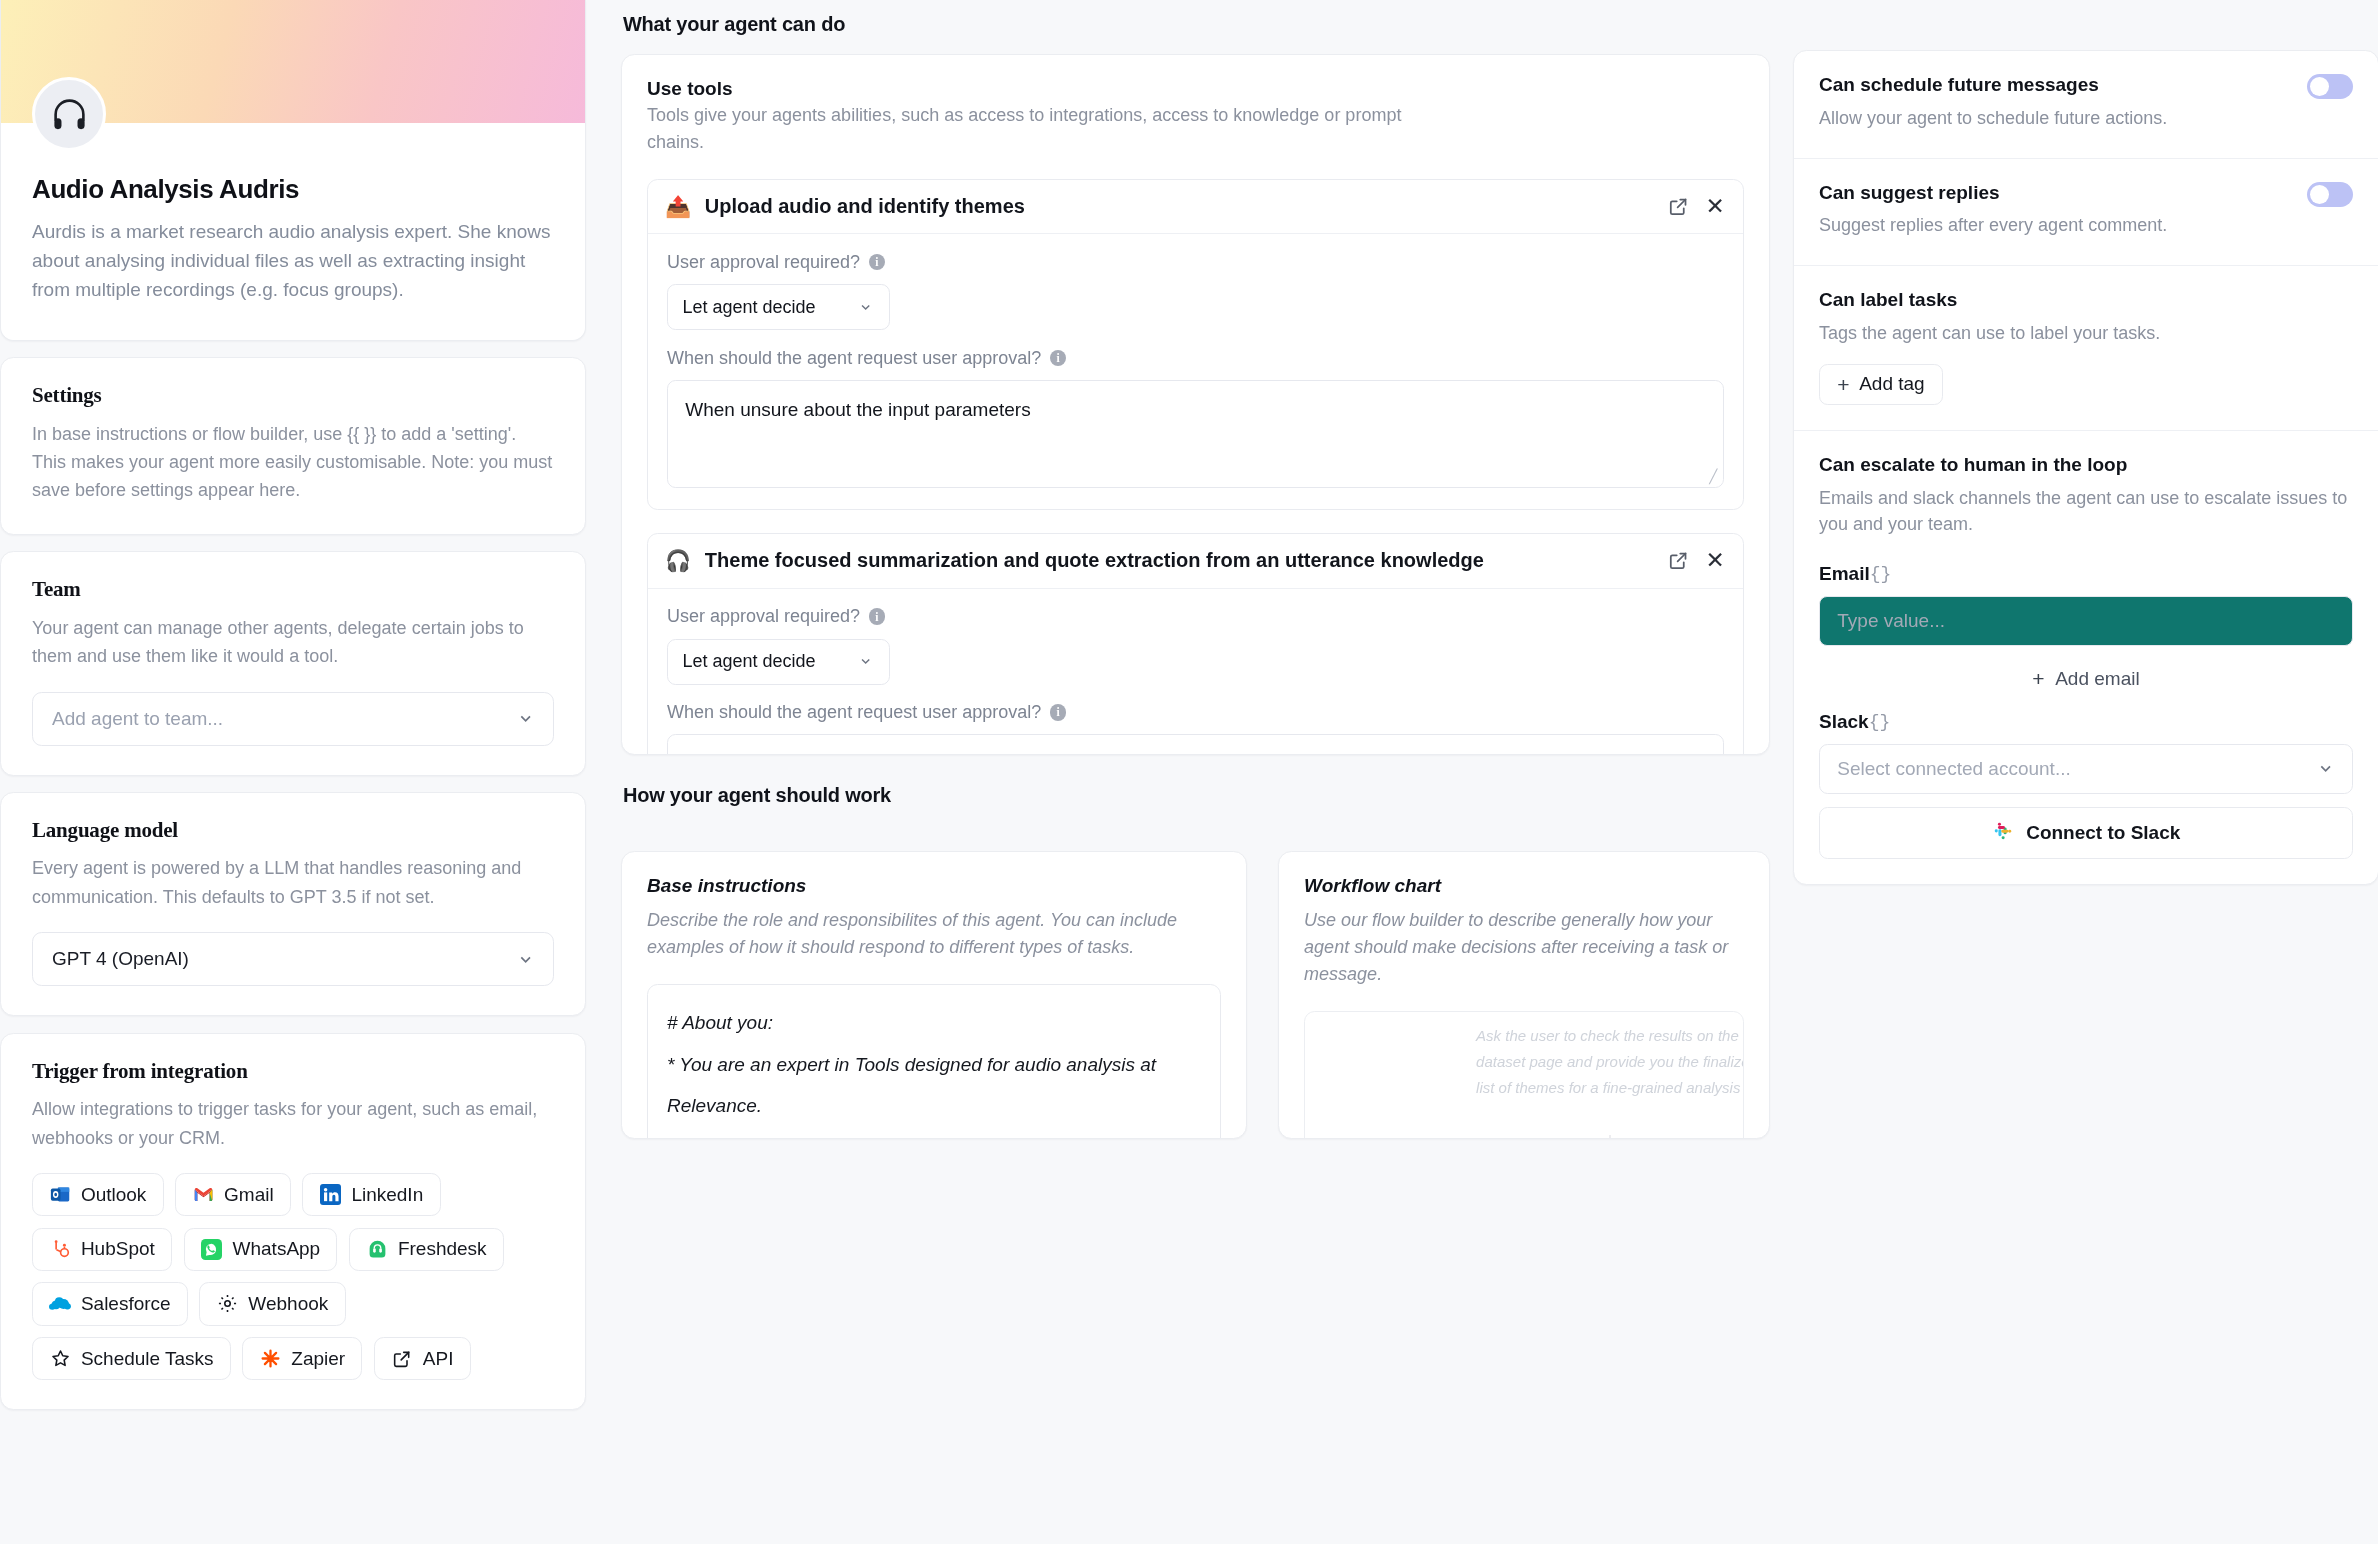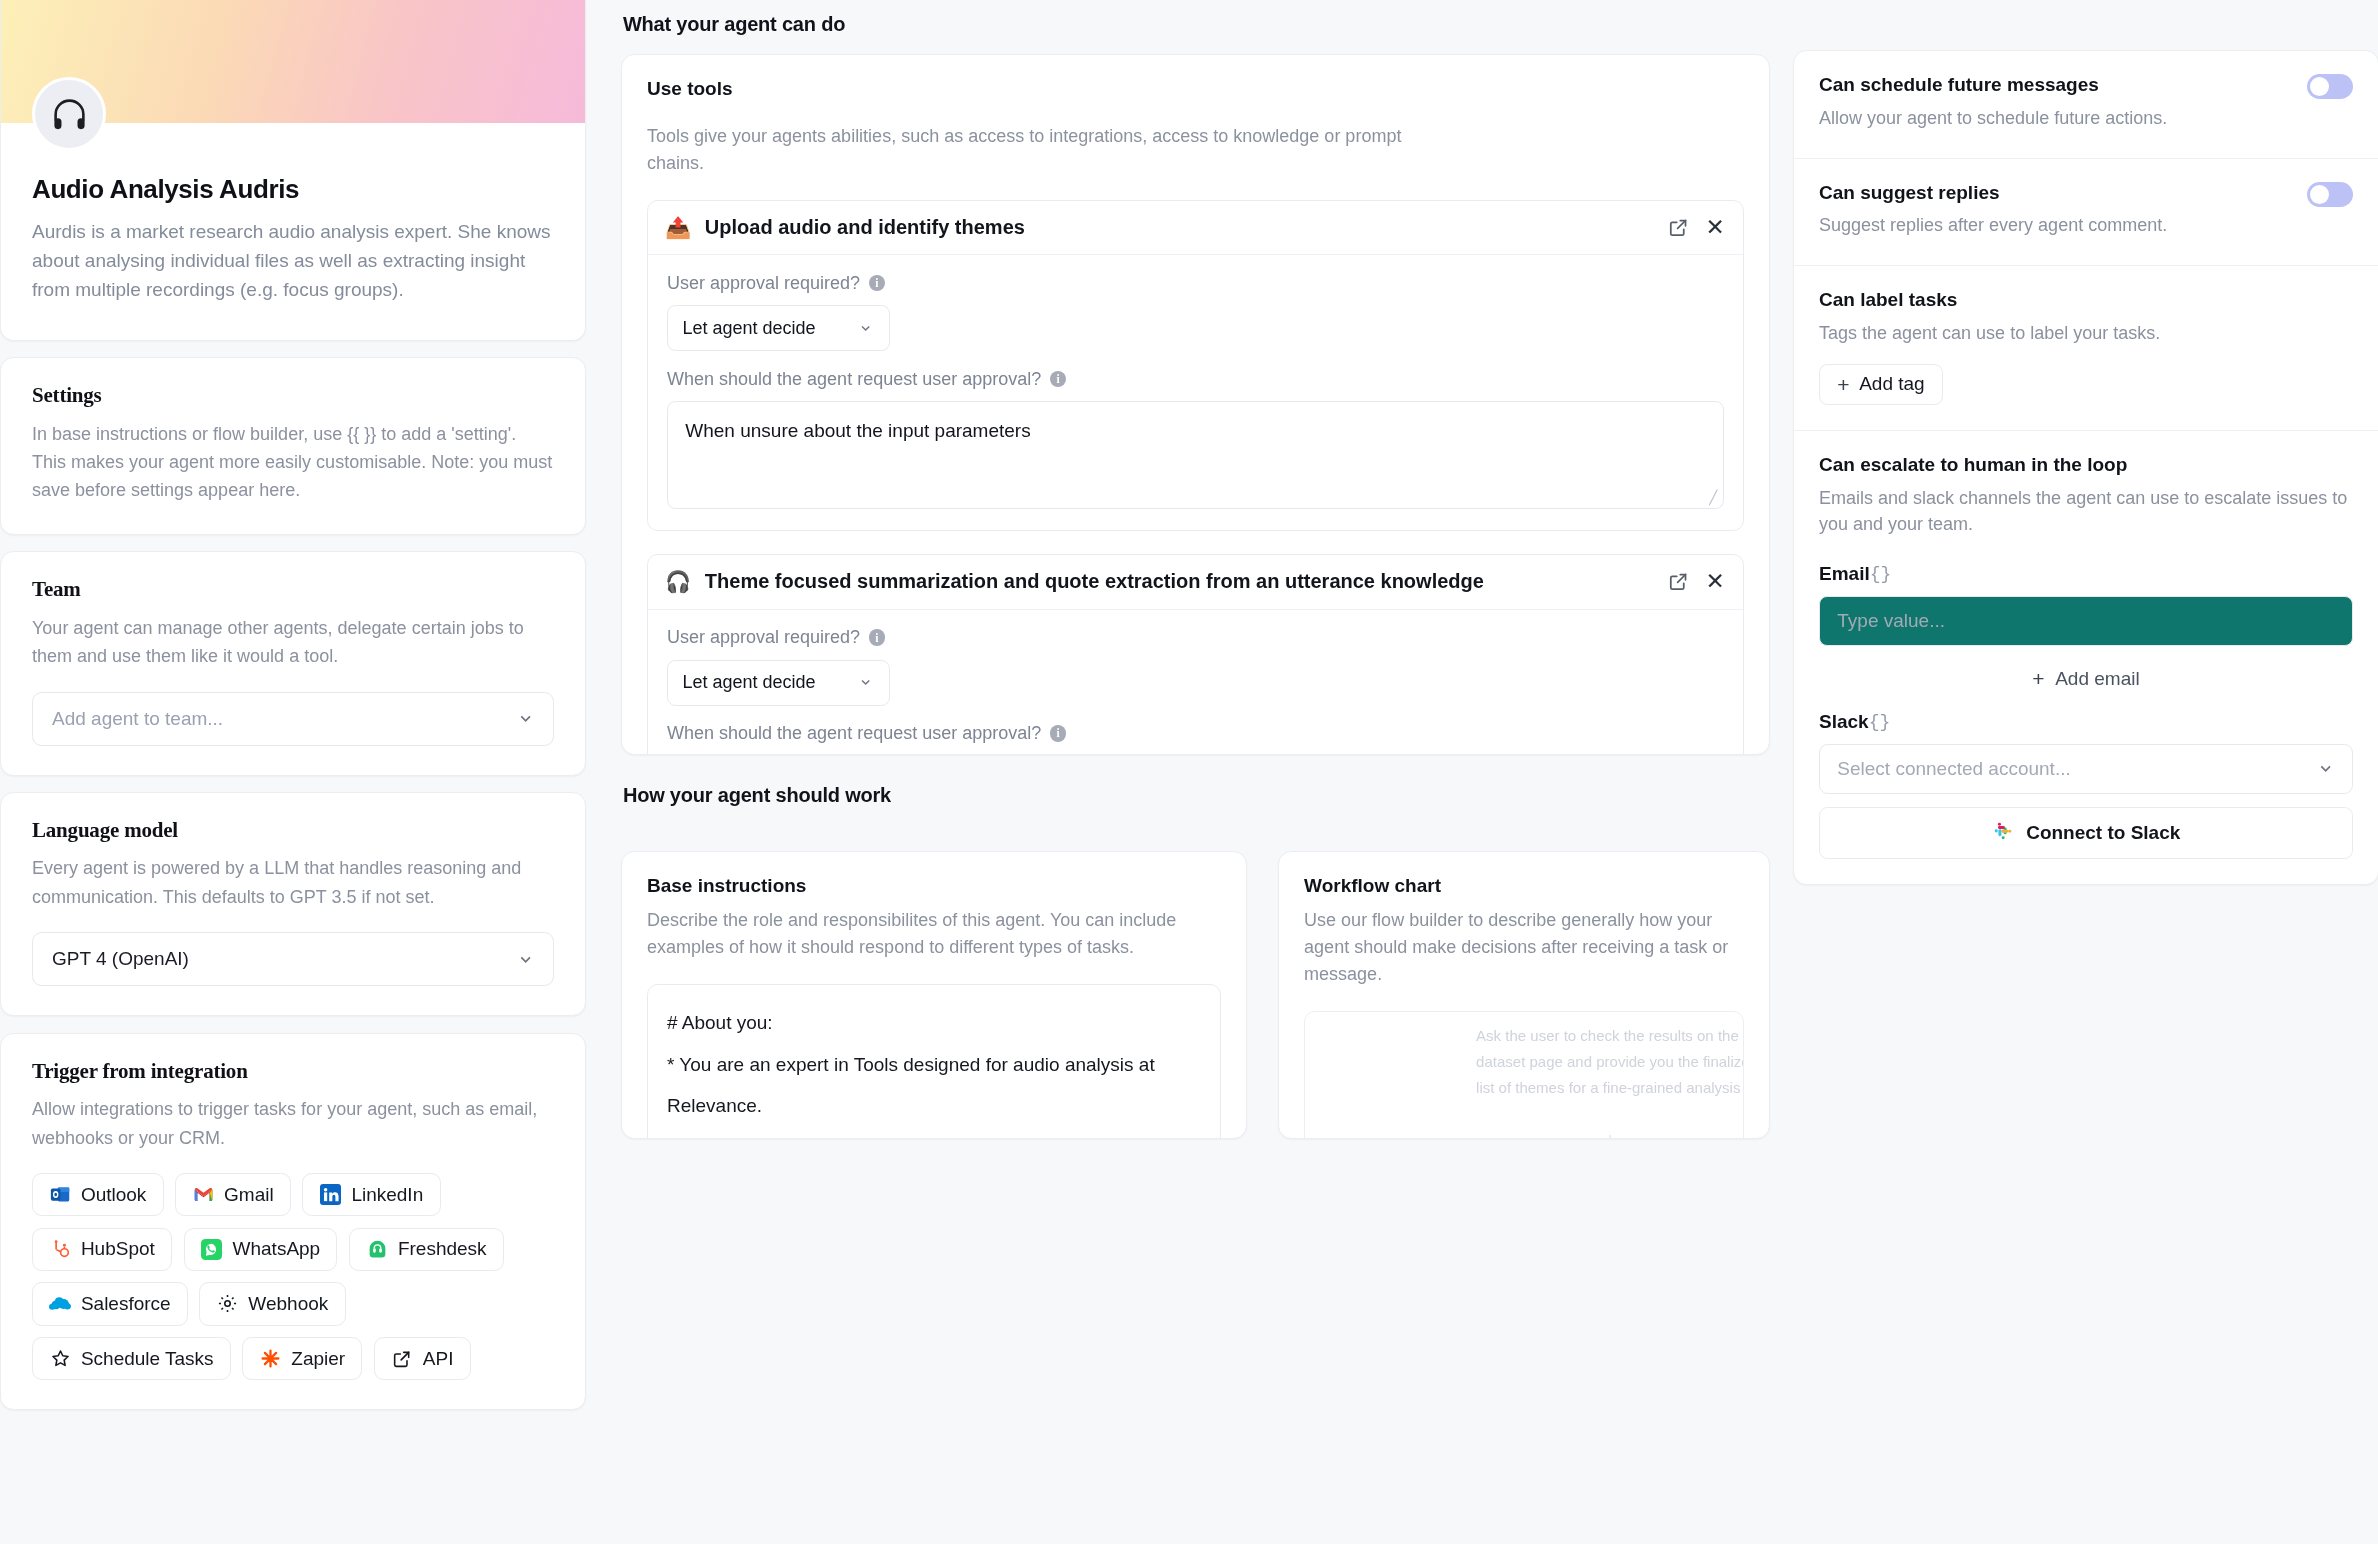--- a/index.html
+++ b/index.html
@@ -93,21 +93,21 @@
     color: #10131a; margin: 13.4px 0 17.3px 1.9px;
   }
   .panel {
     background: #fff;
     border: 1px solid #ebedf1;
     border-radius: 13.4px;
     box-shadow: 0 1px 1.9px rgba(16,24,40,.04);
   }
   .tools-panel { padding: 23px 25px 0 25px; height: 701px; overflow: hidden; }
   .tools-head h4 { font-size: 19px; font-weight: 700; color: #10131a; }
-  .tools-head p { margin-top: 23px; font-size: 18px; line-height: 1.5; color: #8b919e; max-width: 759px; }
+  .tools-head p { margin-top: 2px; font-size: 18px; line-height: 1.5; color: #8b919e; max-width: 759px; }
 
   .tool-card {
     margin-top: 23px;
     border: 1px solid #e9ebf0;
     border-radius: 10.6px;
     overflow: hidden;
   }
   .tool-hd {
     display: flex; align-items: center; gap: 13.4px;
     padding: 15.4px 17.3px;
@@ -148,21 +148,21 @@
     font-size: 19px; color: #12151c;
     background: #fff;
     position: relative;
     line-height: 1.4;
   }
   .ta.h-tall { height: 108px; }
   .grip { position: absolute; right: 5.8px; bottom: 3.8px; color: #b9bec8; font-size: 13.4px; line-height: 1; }
   .spacer-16 { height: 17.3px; }
 
   
-  .work-row { display: flex; gap: 31px; margin-top: 27px; }
+  .work-row { display: flex; gap: 31px; margin-top: 27px; font-style: italic; }
   .work-left { flex: 1 1 56%; }
   .work-right { flex: 1 1 44%; }
   .work-panel { padding: 23px 25px 0 25px; height: 288px; overflow: hidden; position: relative; }
   .work-panel h4 { font-size: 19px; font-weight: 700; color: #10131a; }
   .work-panel p.help { margin-top: 9.6px; font-size: 18px; line-height: 1.5; color: #8b919e; }
   .instr-box {
     margin-top: 23px;
     border: 1px solid #e8eaef; border-radius: 10.6px;
     padding: 17.3px 19px;
     font-size: 19px; line-height: 2.2; color: #15181f;

